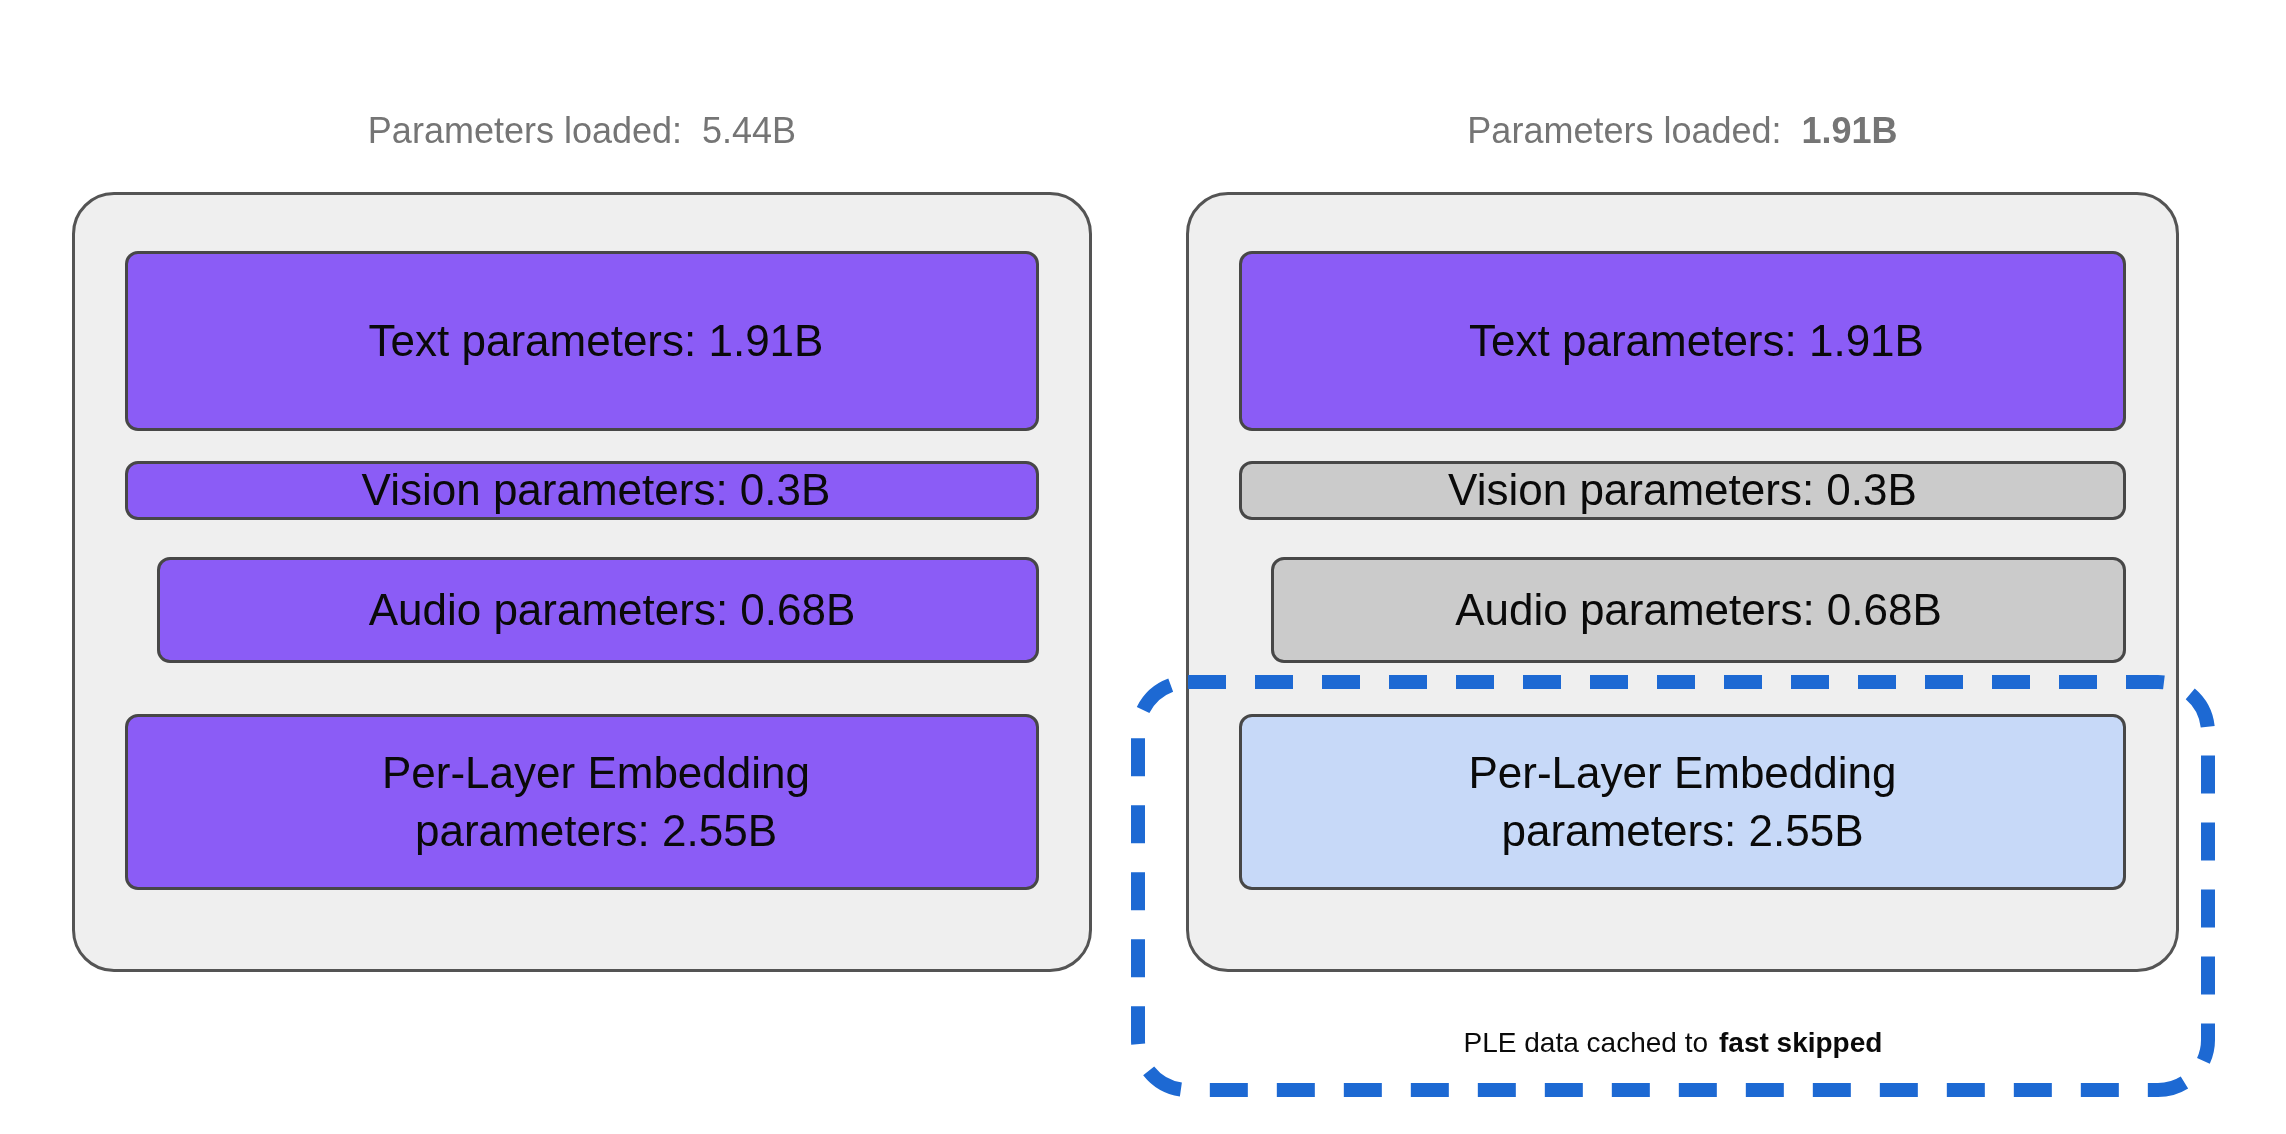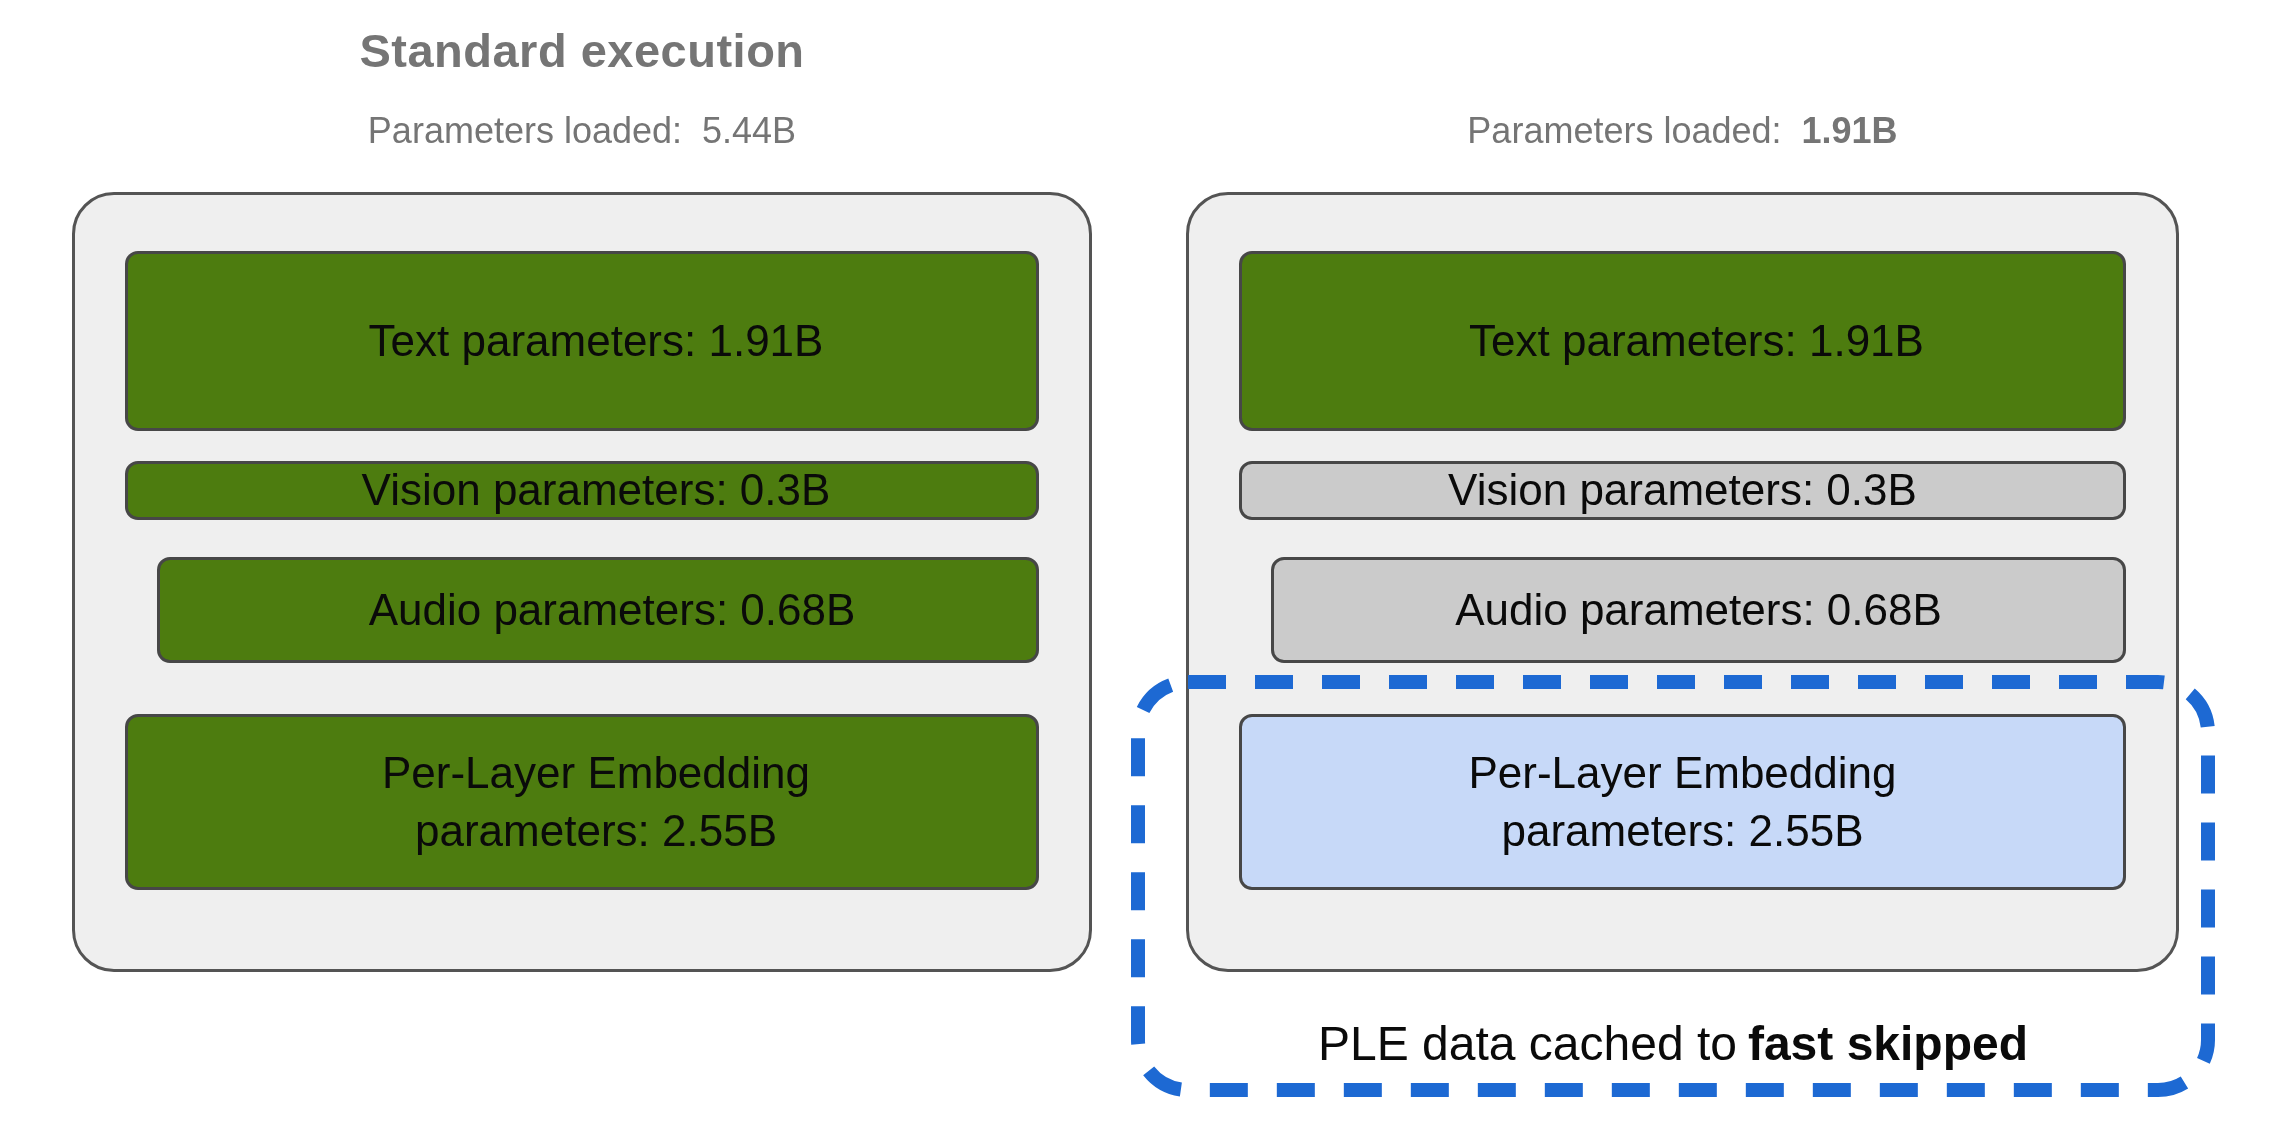--- a/index.html
+++ b/index.html
@@ -30,46 +30,45 @@
   }
   .param-box{
     position:absolute;left:50px;right:50px;
     border:3px solid #474747;
     border-radius:13px;
     box-sizing:border-box;
     display:flex;align-items:center;justify-content:center;
     font-size:44px;color:#0a0a0a;
     text-align:center;line-height:1.32;
   }
-  .param-box[data-state="loaded"]{background:#4d7c0f;padding-left:28px;}
+  .param-box[data-state="loaded"]{background:#8b5cf6;padding-left:28px;}
   .param-box[data-state="skipped"]{background:#cbcbcb;}
   .param-box[data-state="cached"]{background:#c7d9f8;}
   .box-text{display:block;}
   .ple .box-text{max-width:640px;}
   .box-text-params{top:56px;height:180px;}
   .box-vision{top:266px;height:59px;}
   .box-audio{top:362px;height:106px;margin-left:32px;}
   .box-ple{top:519px;height:176px;text-align:center;}
   .dashed-region{
     position:absolute;left:1130px;top:674px;width:1086px;height:424px;
     pointer-events:none;
   }
   .cache-note{
     position:absolute;left:1130px;top:1012px;width:1086px;height:62px;
     display:flex;align-items:center;justify-content:center;gap:11px;
-    font-size:48px;color:#0a0a0a;
+    font-size:28px;color:#0a0a0a;
   }
   .cache-note .bold{font-weight:700;}
 </style>
 </head>
 <body>
 
 <div class="page">
 
-  <div class="panel-title" style="left:72px;width:1020px;">Standard execution</div>
 
   <div class="panel-subtitle" style="left:72px;width:1020px;">
     <span>Parameters loaded:</span>
     <span>5.44B</span>
   </div>
 
   <div class="container-box" style="left:72px;width:1020px;">
     <div class="param-box box-text-params" data-state="loaded">
       <span class="box-text">Text parameters: 1.91B</span>
     </div>

